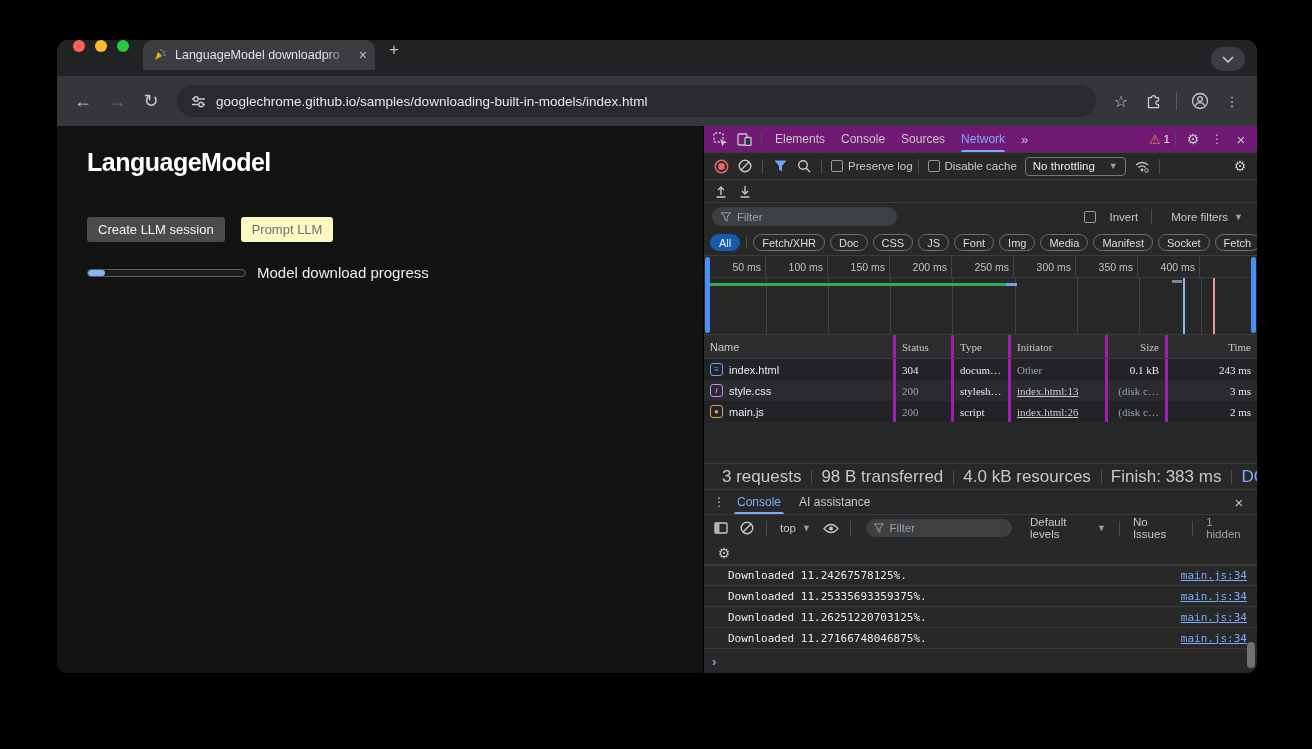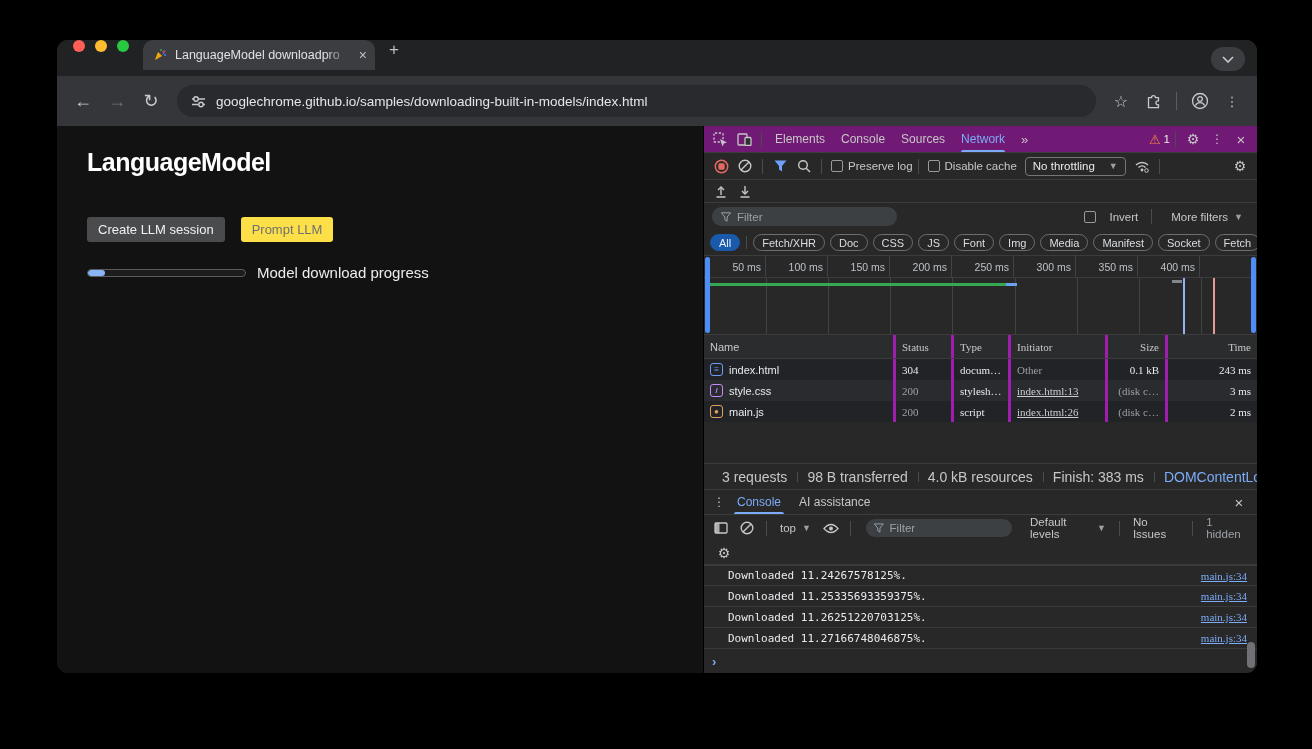--- a/index.html
+++ b/index.html
@@ -32,21 +32,21 @@
   .tool-icn { width:26px; height:26px; display:flex; align-items:center; justify-content:center; color:#c7cacd; }
   .vsep { width:1px; height:18px; background:#5a5d61; margin:0 4px; }
 
   
   .main { display:flex; height:547px; }
   .page { width:646px; background:#121212; padding:22px 30px; }
   .page h1 { color:#fff; font-size:25px; font-weight:bold; letter-spacing:-.5px; }
   .btnrow { margin-top:40px; display:flex; gap:16px; }
   .btn { font-size:13px; padding:5px 11px; border-radius:3px; border:none; }
   .btn.primary { background:#4a4b4d; color:#f1f1f1; }
-  .btn.disabled { background:#fde047; color:#6f7073; }
+  .btn.disabled { background:#fef9c3; color:#6f7073; }
   .progrow { margin-top:22px; display:flex; align-items:center; gap:11px; }
   .progress { width:159px; height:8px; border:1px solid #5c5c5c; border-radius:5px; background:#1c1c1c; overflow:hidden; }
   .progress .fill { height:100%; background:#8ab4f8; border-radius:4px; }
   .proglabel { color:#ececec; font-size:15px; }
 
   
   .devtools { width:554px; background:#282828; border-left:1px solid #000; display:flex;
     flex-direction:column; color:#c7c7c7; font-size:11px; position:relative; }
   .row { display:flex; align-items:center; }
   .dsep { width:1px; height:15px; background:#4c4c4c; margin:0 5px; flex:none; }
@@ -103,21 +103,21 @@
   .gcell + .gcell { border-left:3px solid #a21caf;font-family:Liberation Serif, serif; }
   .c-name{width:189px;} .c-status{width:58px;} .c-type{width:57px;} .c-init{width:97px;}
   .c-size{width:60px; justify-content:flex-end;} .c-time{flex:1 !important; justify-content:flex-end;}
   .grid-row { height:21px; display:flex; font-size:11px; color:#e8eaed; }
   .grid-row.odd { background:#222326; } .grid-row.even { background:#2a2b2e; }
   .dim { color:#9aa0a6; } .init-link { color:#c9ccd0; text-decoration:underline; }
   .fic { width:13px; height:13px; border-radius:3px; margin-right:6px; flex:none;
     display:flex; align-items:center; justify-content:center; font-size:8px; font-weight:bold; }
 
   .summary { height:26px; border-top:1px solid #3c3c3c; display:flex; align-items:center;
-    padding:0 8px; color:#c7c7c7; font-size:14px; overflow:hidden; white-space:nowrap; }
+    padding:0 8px; color:#c7c7c7; font-size:17px; overflow:hidden; white-space:nowrap; }
   .sum-item { padding:0 10px; position:relative; flex:none; }
   .sum-item + .sum-item::before { content:""; position:absolute; left:0; top:3px; bottom:3px; width:1px; background:#4c4c4c; }
   .sum-blue { color:#7cacf8; }
 
   .drawer-head { height:26px; border-top:1px solid #3c3c3c; border-bottom:1px solid #3c3c3c; padding:0 6px; }
   .drawer-tab { padding:0 9px; height:100%; display:flex; align-items:center; font-size:12px; position:relative; color:#c7c7c7; }
   .drawer-tab.active { color:#7cacf8; }
   .drawer-tab.active::after { content:""; position:absolute; left:6px; right:6px; bottom:0; height:2.5px;
     background:#7cacf8; border-radius:2px 2px 0 0; }
 
@@ -126,21 +126,21 @@
   .cpill { width:160px; height:18px; background:#3c4043; border-radius:9px; display:flex; align-items:center;
     padding:0 8px; gap:6px; margin:0 8px; }
   .cpill input { background:transparent; border:none; outline:none; color:#e8eaed; font-size:11.5px; width:100%;
     font-family:"Liberation Sans",sans-serif; }
   .cpill input::placeholder { color:#9aa0a6; }
   .gear-row { height:24px; border-bottom:1px solid #3c3c3c; padding:0 8px; }
 
   .messages { font-family:"DejaVu Sans Mono", monospace; font-size:11px; }
   .msg { height:21px; display:flex; align-items:center; padding:0 10px 0 24px; border-bottom:1px solid #3a3a3a; color:#e8eaed; }
   .msg:first-child { border-top:1px solid #3a3a3a; }
-  .msg .src { margin-left:auto; color:#7cacf8; text-decoration:underline;font-family:Liberation Serif, serif; }
+  .msg .src { margin-left:auto; color:#7cacf8; text-decoration:underline; }
   .prompt { height:24px; display:flex; align-items:center; padding:0 8px; color:#7cacf8; font-weight:bold; font-size:13px; }
   .scrollthumb { position:absolute; right:2px; bottom:5px; width:8px; height:26px; background:#707174; border-radius:4px; }
 
   svg { display:block; }
 </style>
 </head>
 <body>
 
 <div class="window">
 

